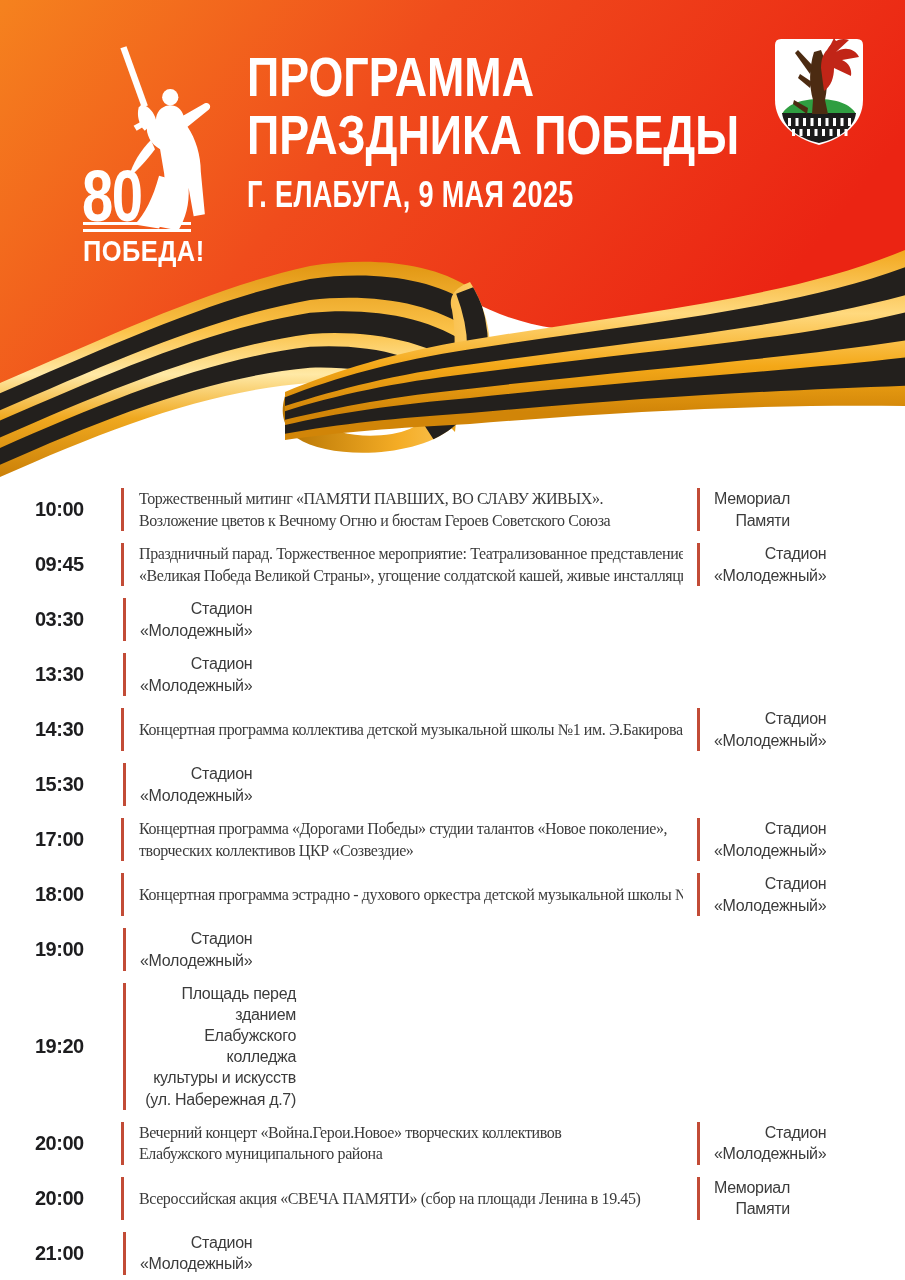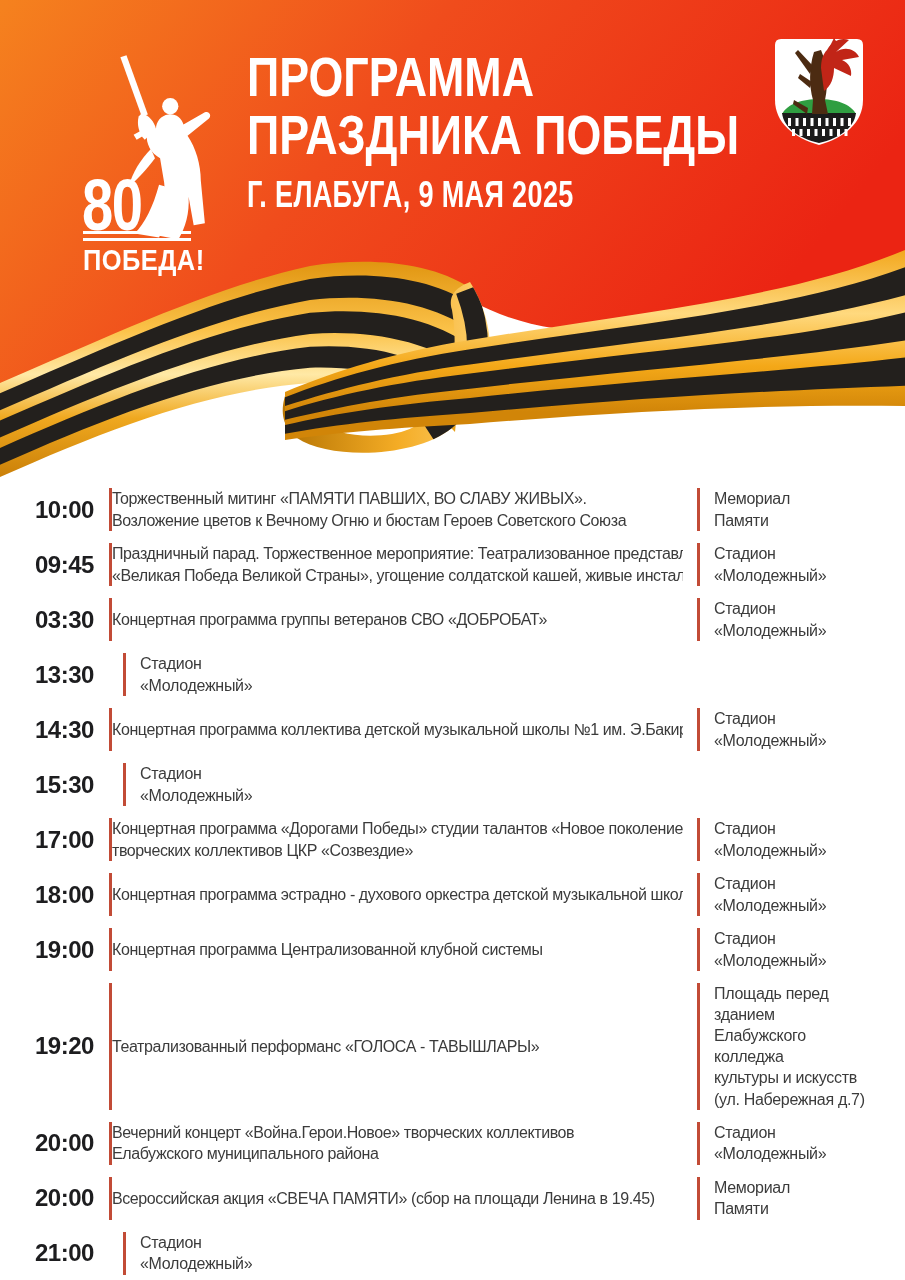--- a/index.html
+++ b/index.html
@@ -16,54 +16,55 @@
     position:absolute; left:247px; top:48px;
     color:#fff; font-weight:bold; font-size:56px; line-height:1.04;
     letter-spacing:0px; white-space:pre-line;
     transform:scaleX(.8); transform-origin:left top;
   }
   .hero-subtitle {
     position:absolute; left:247px; top:174px;
     color:#fff; font-weight:bold; font-size:37px; letter-spacing:.5px;
     transform:scaleX(.73); transform-origin:left top; white-space:nowrap;
   }
-  .logo80 { position:absolute; left:78px; top:47px; width:175px; height:245px; }
+  .logo80 { position:absolute; left:78px; top:38px; width:175px; height:245px; }
   .logo80 .statue { position:absolute; left:22px; top:4px; }
   .logo80 .num {
     position:absolute; left:4px; top:122px; color:#fff; font-weight:bold;
     font-size:72px; line-height:1; transform:scaleX(.78); transform-origin:left top;
     letter-spacing:-2px;
   }
   .logo80 .rules { position:absolute; left:5px; top:184px; width:108px; }
   .logo80 .rules div { height:2.5px; background:#fff; margin-bottom:4.5px; }
   .logo80 .vword {
     position:absolute; left:5px; top:196px; color:#fff; font-weight:bold;
     font-size:30px; letter-spacing:.5px; transform:scaleX(.85); transform-origin:left top;
     white-space:nowrap;
   }
   .crest { position:absolute; left:772px; top:36px; }
   
   .schedule { padding:10px 35px 0 35px; }
   .row { display:flex; align-items:stretch; min-height:43px; margin-bottom:12px; }
   .row.tall { min-height:86px; }
   .cell-time {
     flex:0 0 74px; display:flex; align-items:center;
-    font-size:24px; font-weight:bold; color:#1d1d1f; letter-spacing:-.5px;
+    font-size:20px; font-weight:bold; color:#1d1d1f; letter-spacing:-.5px;
   }
   .cell-desc {
-    flex:1 1 auto; margin-left:0; border-left:3px solid #c24b36;
-    display:flex; align-items:center;
+    flex:1 1 auto; margin-left:12px; border-left:3px solid #c24b36;
+    padding-left:15px; display:flex; align-items:center;
     font-size:16px; color:#3b3b3b; line-height:1.32; letter-spacing:-.4px;
-    white-space:pre; overflow:hidden;
+    white-space:pre; overflow:hidden;font-family:Liberation Serif, serif;
   }
   .cell-loc {
     flex:0 0 173px; margin-left:14px; border-left:3px solid #c24b36;
     padding-left:14px; display:flex; align-items:center;
     font-size:16px; color:#3b3b3b; line-height:1.32; letter-spacing:-.3px;
     white-space:pre-line;
+    text-align:right;
   }
 </style>
 </head>
 <body>
 
 <div class="page">
 
   <div class="hero">
     <svg class="bg" width="905" height="478" viewBox="0 0 905 478" aria-hidden="true">
       <defs>
@@ -208,21 +209,20 @@
     </div>
       <div class="row">
       <div class="cell-time">09:45</div>
       <div class="cell-desc">Праздничный парад. Торжественное мероприятие: Театрализованное представление
 «Великая Победа Великой Страны», угощение солдатской кашей, живые инсталляции.</div>
       <div class="cell-loc">Стадион
 «Молодежный»</div>
     </div>
       <div class="row">
       <div class="cell-time">03:30</div>
-      <div class="cell-desc">Концертная программа группы ветеранов СВО «ДОБРОБАТ»</div>
       <div class="cell-loc">Стадион
 «Молодежный»</div>
     </div>
       <div class="row">
       <div class="cell-time">13:30</div>
       <div class="cell-loc">Стадион
 «Молодежный»</div>
     </div>
       <div class="row">
       <div class="cell-time">14:30</div>
@@ -243,27 +243,25 @@
 «Молодежный»</div>
     </div>
       <div class="row">
       <div class="cell-time">18:00</div>
       <div class="cell-desc">Концертная программа эстрадно - духового оркестра детской музыкальной школы №2</div>
       <div class="cell-loc">Стадион
 «Молодежный»</div>
     </div>
       <div class="row">
       <div class="cell-time">19:00</div>
-      <div class="cell-desc">Концертная программа Централизованной клубной системы</div>
       <div class="cell-loc">Стадион
 «Молодежный»</div>
     </div>
       <div class="row tall">
       <div class="cell-time">19:20</div>
-      <div class="cell-desc">Театрализованный перформанс «ГОЛОСА - ТАВЫШЛАРЫ»</div>
       <div class="cell-loc">Площадь перед зданием
 Елабужского колледжа
 культуры и искусств
 (ул. Набережная д.7)</div>
     </div>
       <div class="row">
       <div class="cell-time">20:00</div>
       <div class="cell-desc">Вечерний концерт «Война.Герои.Новое» творческих коллективов
 Елабужского муниципального района</div>
       <div class="cell-loc">Стадион

